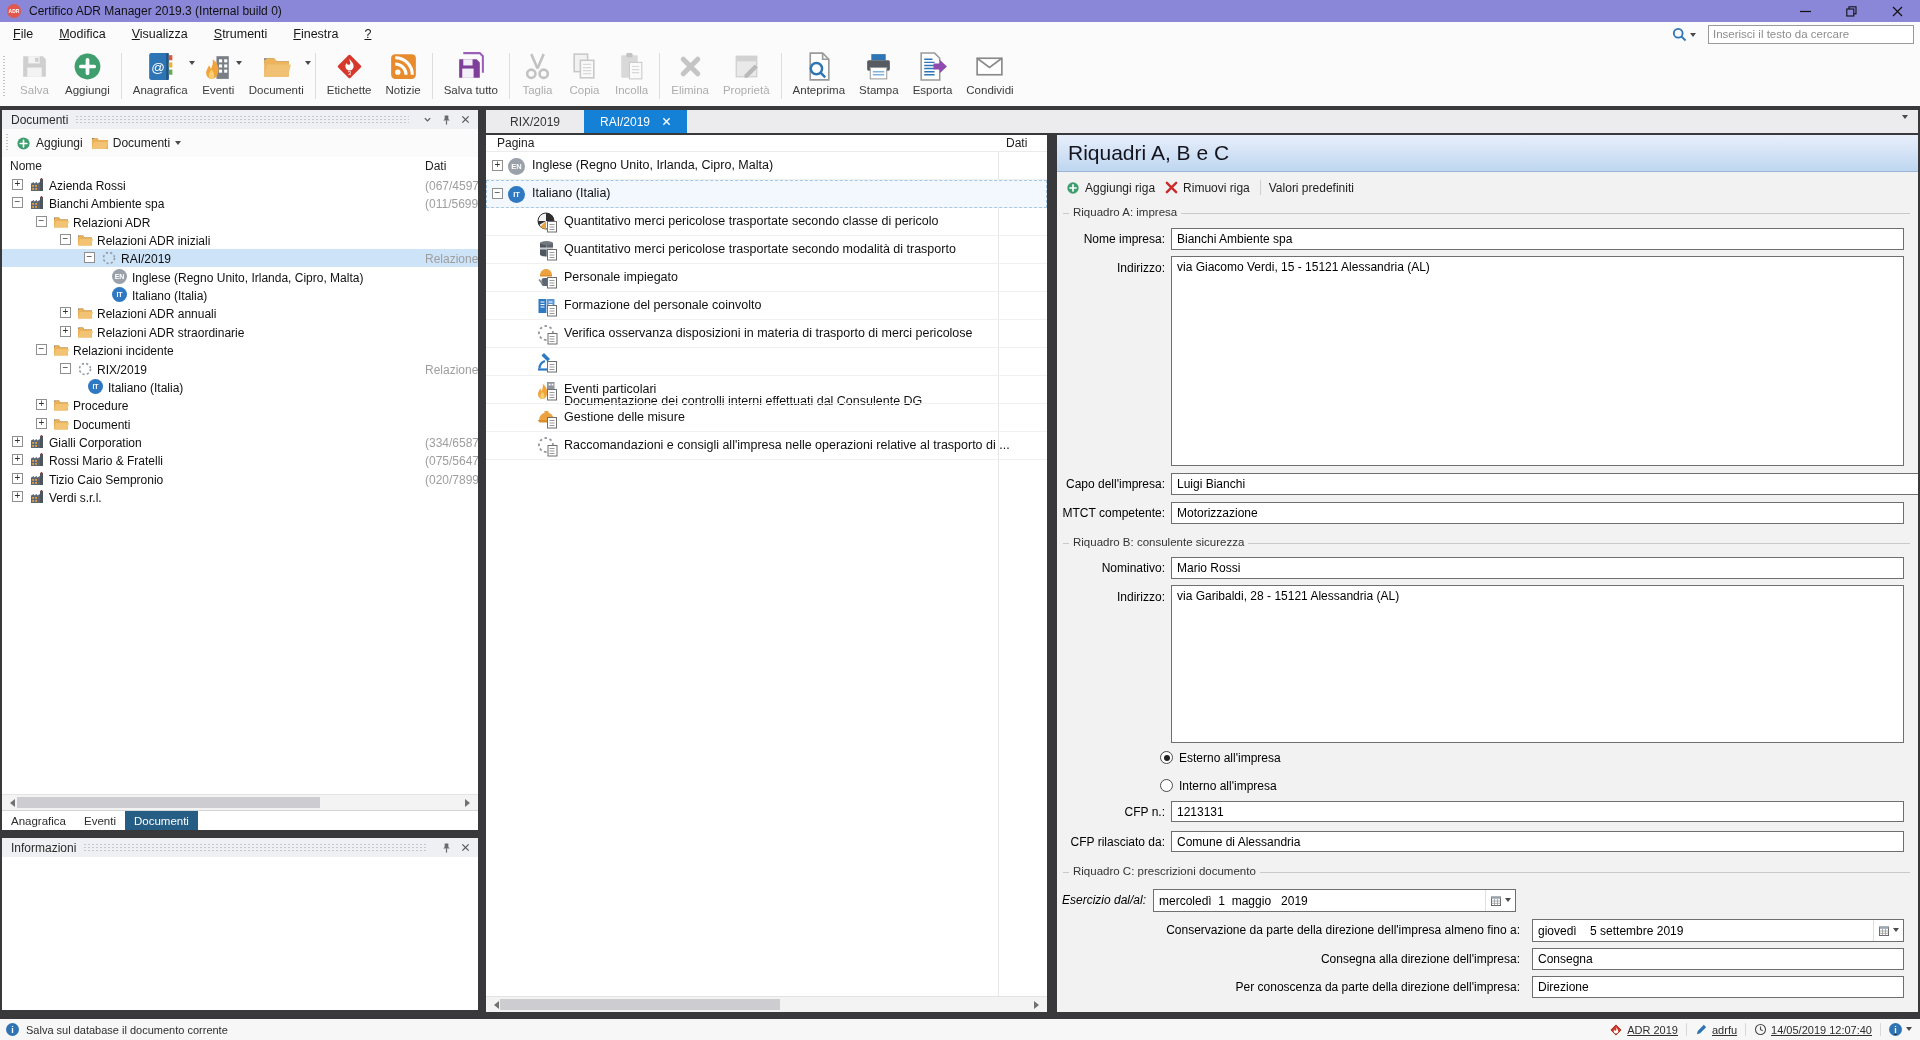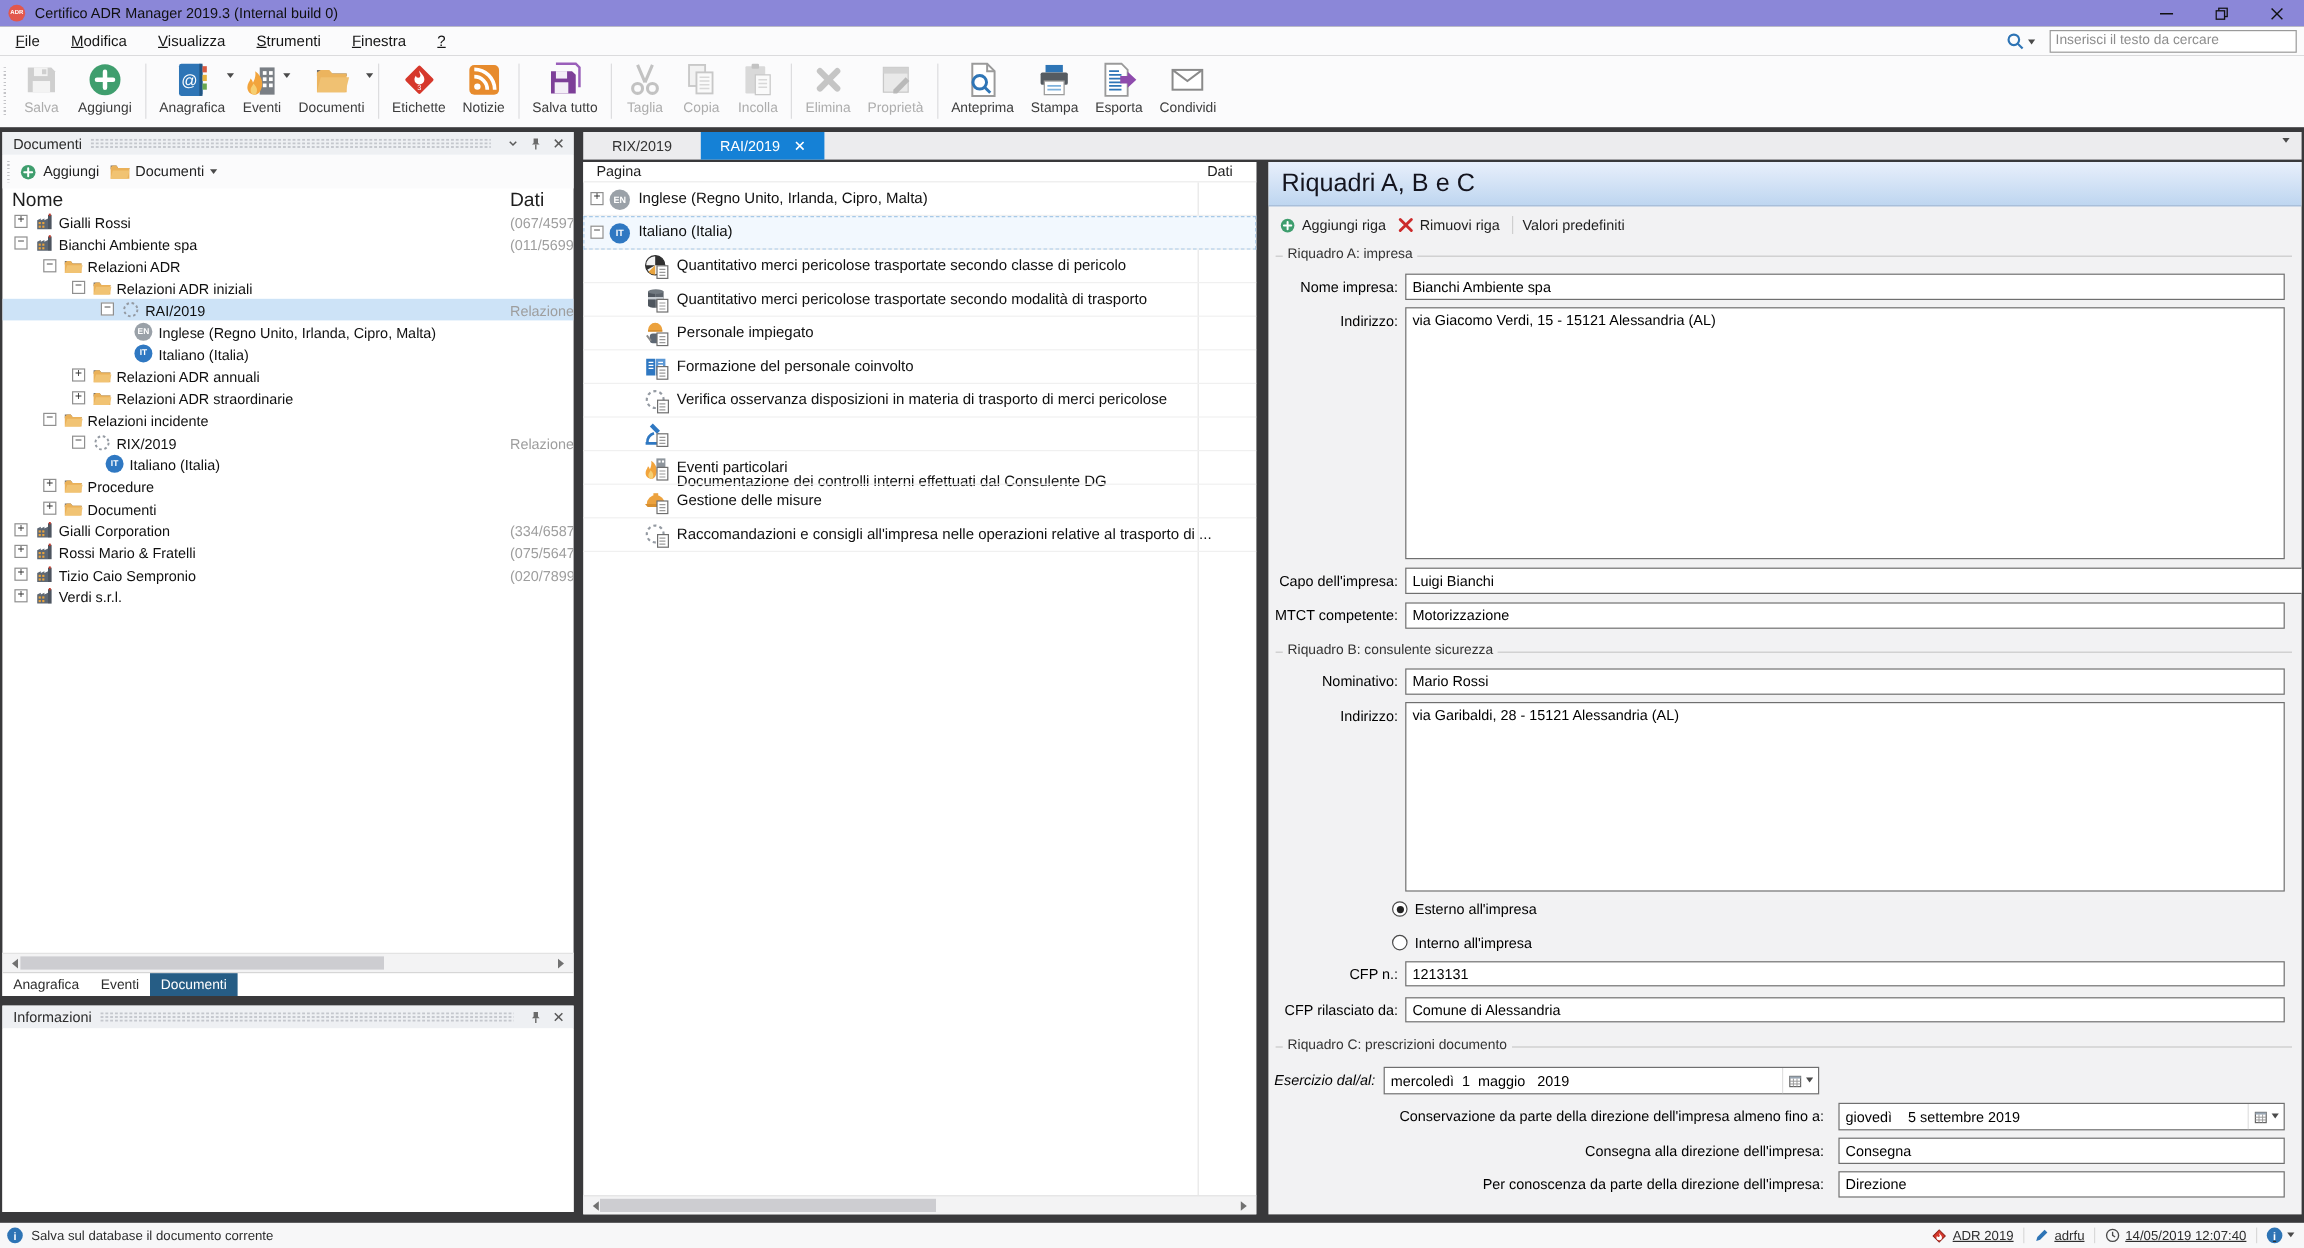--- a/index.html
+++ b/index.html
@@ -47,21 +47,21 @@
     background-image:radial-gradient(#c4c7cd 1px, transparent 1.1px); background-size:4px 3px; }
   .dock-ico { width:16px; height:15px; display:flex; align-items:center; justify-content:center; margin-left:3px; }
 
   .lp-toolbar { position:absolute; top:19px; left:0; right:0; height:28px; background:#fbfbfc;
     display:flex; align-items:center; padding-left:4px; }
   .lp-grip { width:2px; height:18px; margin-right:8px;
     background:repeating-linear-gradient(#c3c3c7 0 1px, transparent 1px 3px); }
   .lp-btn { display:flex; align-items:center; gap:5px; font-size:12px; color:#222; margin-right:9px; }
   .lp-btn svg { display:block; }
 
-  .lp-cols { position:absolute; top:48px; left:0; right:0; height:17px; font-size:16px; color:#1d1d1d; }
+  .lp-cols { position:absolute; top:48px; left:0; right:0; height:17px; font-size:12px; color:#1d1d1d; }
   .lp-tree { position:absolute; top:66px; left:0; right:0; height:728px; overflow:hidden; }
   .ltr-row { position:absolute; left:0; width:476px; height:18px; font-size:12px; color:#101010; }
   .ltr-row.sel { background:#cde3f7; }
   .exp { position:absolute; width:11px; height:11px; top:3px; border:1px solid #8f8f8f; background:#fff;
     font-size:10px; line-height:8px; text-align:center; color:#333; }
   .ltr-ico { position:absolute; width:16px; height:16px; top:1px; }
   .ltr-ico svg { width:16px; height:16px; display:block; }
   .badge { width:15px; height:15px; border-radius:50%; color:#fff; font-size:7px; font-weight:bold;
     display:flex; align-items:center; justify-content:center; }
   .badge.en { background:#9aa1a8; } .badge.it { background:#2f78c2; }
@@ -439,21 +439,21 @@
           <svg viewBox="0 0 16 16">
             <path d="M2 14V6.5L5 5v1.5L8 5v1.5L11 5v9z" fill="#5d6773"></path>
             <rect x="11" y="2" width="3" height="12" fill="#4d5560"></rect>
             <rect x="11.7" y="1" width="1.6" height="2" fill="#c0392b"></rect>
             <rect x="3.2" y="8" width="1.8" height="1.8" fill="#e8a33d"></rect>
             <rect x="6.2" y="8" width="1.8" height="1.8" fill="#e8a33d"></rect>
             <rect x="3.2" y="11" width="1.8" height="1.8" fill="#e8a33d"></rect>
             <rect x="6.2" y="11" width="1.8" height="1.8" fill="#e8a33d"></rect>
           </svg>
         </span>
-        <span class="ltr-label" style="left: 47px;">Gialli Rossi</span>
+        <span class="ltr-label" style="left: 47px;">Azienda Rossi</span>
         <span class="ltr-dati">(067/4597)</span>
       </div>
       <div class="ltr-row" style="top: 18px;">
         <span class="exp" style="left: 10px;">−</span>
         <span class="ltr-ico" style="left: 27px;">
           <svg viewBox="0 0 16 16">
             <path d="M2 14V6.5L5 5v1.5L8 5v1.5L11 5v9z" fill="#5d6773"></path>
             <rect x="11" y="2" width="3" height="12" fill="#4d5560"></rect>
             <rect x="11.7" y="1" width="1.6" height="2" fill="#c0392b"></rect>
             <rect x="3.2" y="8" width="1.8" height="1.8" fill="#e8a33d"></rect>

